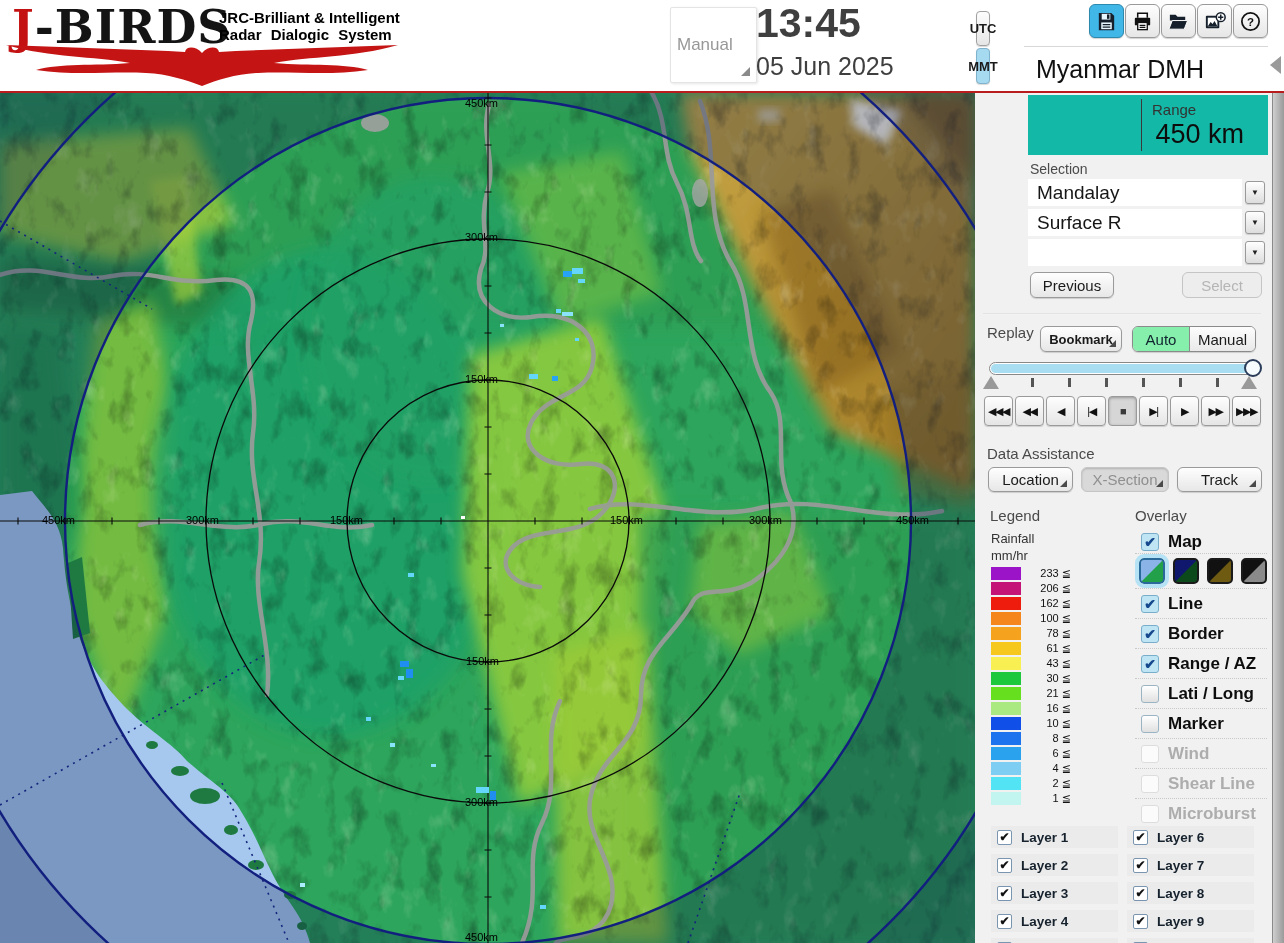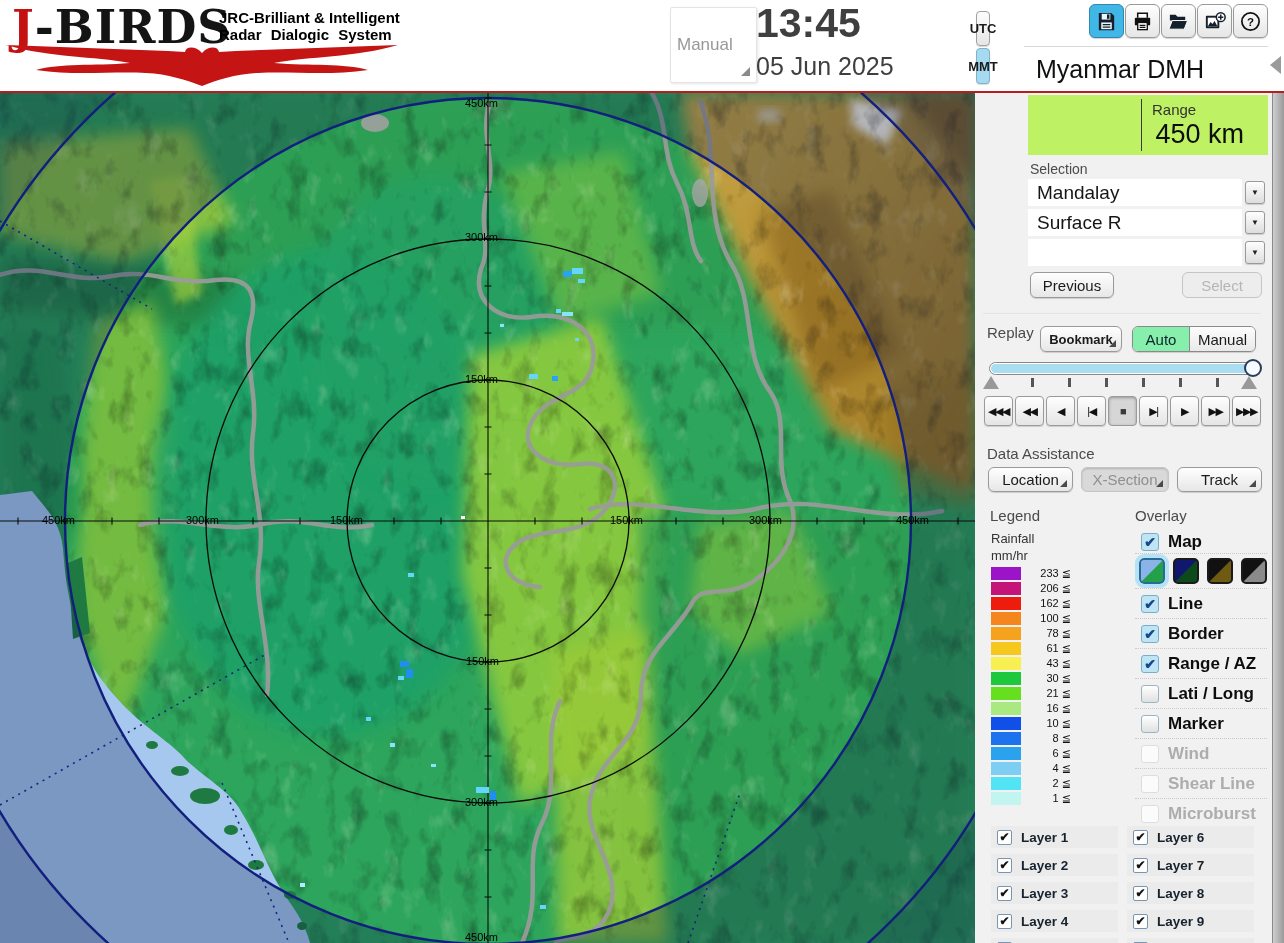--- a/index.html
+++ b/index.html
@@ -43,21 +43,21 @@
         display:flex;align-items:center;justify-content:center;box-sizing:border-box;}
   .zbtn svg{width:22px;height:22px;}
   #zoom-in{top:2px;}  #zoom-out{top:170px;}
   #ztrack{position:absolute;left:4px;top:36px;width:28px;height:130px;background:#dcdcdc;border:1px solid #aaa;border-radius:3px;box-sizing:border-box;}
   #ztrack::before{content:"";position:absolute;left:12px;top:6px;bottom:18px;width:2px;background:#8f8f8f;}
   #zhandle{position:absolute;left:0px;top:112px;width:26px;height:13px;background:linear-gradient(#fdfdfd,#cfcfcf);
            border:1px solid #999;border-radius:2px;}
   
   #panel{position:absolute;left:975px;top:93px;width:297px;height:850px;background:#f1f1f1;}
   .plabel{position:absolute;font-size:15px;color:#4a4a4a;}
-  #range-box{position:absolute;left:53px;top:2px;width:240px;height:60px;background:#bef264;}
+  #range-box{position:absolute;left:53px;top:2px;width:240px;height:60px;background:#14b8a6;}
   #range-div{position:absolute;left:113px;top:4px;width:1px;height:52px;background:#3a3a3a;}
   #range-label{position:absolute;left:124px;top:6px;font-size:15px;color:#333;}
   #range-value{position:absolute;right:24px;top:24px;font-size:27px;color:#0d0d0d;}
   #sel-label{left:55px;top:68px;font-size:14px;}
   .ddrow{position:absolute;left:53px;width:214px;height:27px;background:#fff;font-size:19px;color:#161616;
          display:flex;align-items:center;padding-left:9px;box-sizing:border-box;}
   .ddarr{position:absolute;left:270px;width:20px;height:23px;border:1px solid #999;border-radius:3px;
          background:linear-gradient(#fefefe,#ddd);display:flex;align-items:center;justify-content:center;
          font-size:8px;color:#222;box-sizing:border-box;box-shadow:0 1px 1px rgba(0,0,0,.15);}
   .btn{border:1px solid #9a9a9a;border-radius:6px;background:linear-gradient(#fefefe,#e7e7e7);

